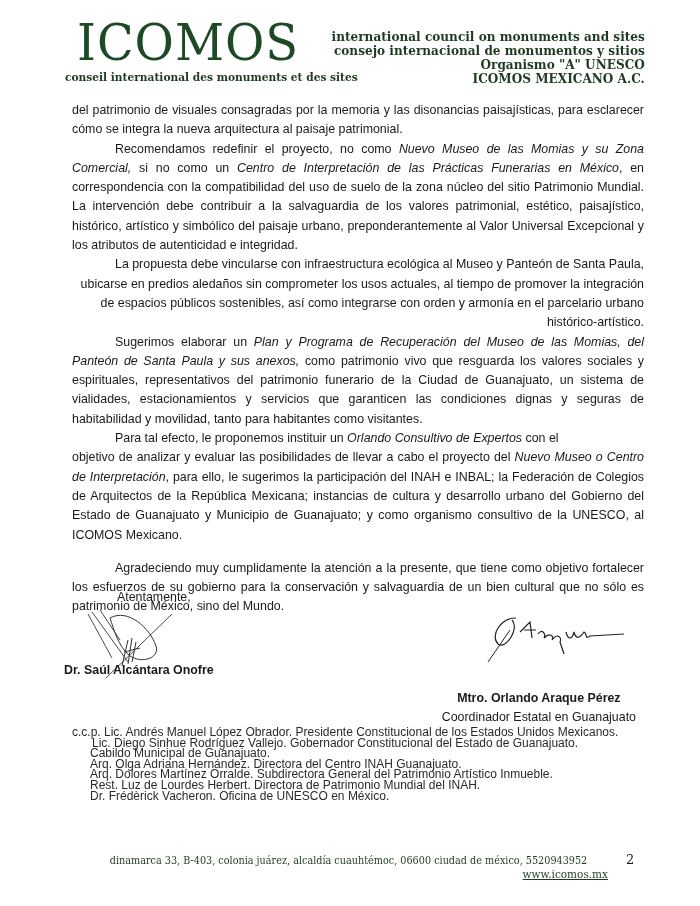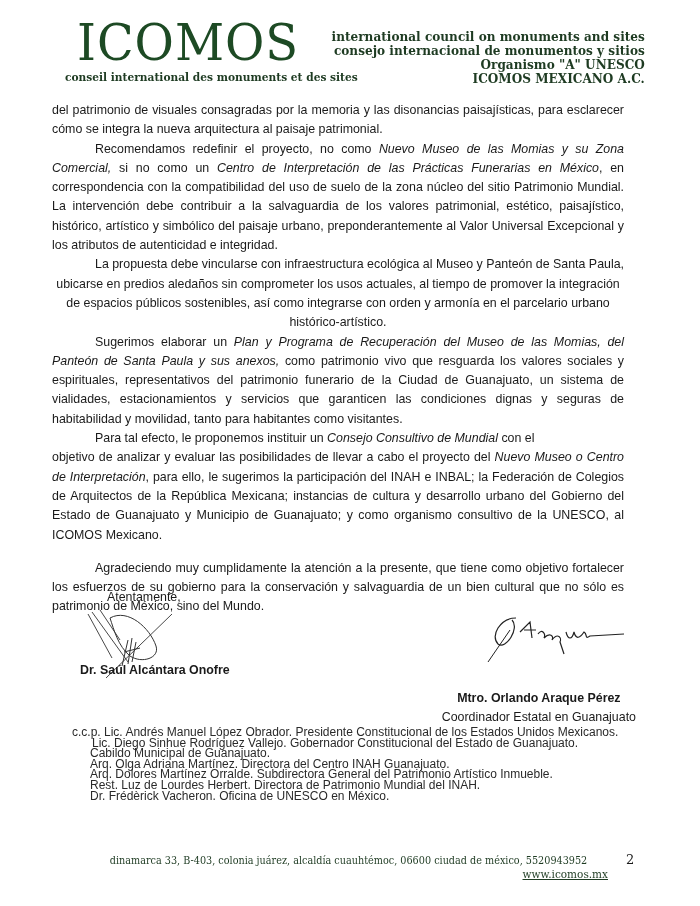--- a/index.html
+++ b/index.html
@@ -2,33 +2,33 @@
 <html><head>
 <meta charset="utf-8">
 <style>
   html, body { margin: 0; padding: 0; background: #ffffff; }
   body { width: 700px; height: 906px; position: relative; overflow: hidden; color: #1a1a1a; }
   .hdr-logo { position: absolute; left: 63px; top: 18px; }
   .logo-word { font-family: "DejaVu Serif", serif; font-size: 50px; line-height: 50px; color: #1d4a24; letter-spacing: 1px; font-weight: normal; transform: scaleX(0.96); transform-origin: left; display:block; margin-left:14px;}
   .logo-sub { font-family: "DejaVu Serif", serif; font-size: 11.2px; font-weight: bold; color: #1e3b22; margin-top: 2px; margin-left: 2px; white-space: nowrap; transform: scaleX(0.95); transform-origin:left;}
   .hdr-right { position: absolute; right: 55px; top: 30px; text-align: right; font-family: "DejaVu Serif", serif; font-weight: bold; font-size: 13px; line-height: 14px; color: #1e3b22; }
   .hdr-right div { white-space: nowrap; transform: scaleX(0.93); transform-origin: right; }
-  .body-text { position: absolute; left: 52px; top: 101px; width: 572px; font-family: "Liberation Sans", sans-serif; font-size: 12.4px; line-height: 19.3px; color: #1a1a1a; text-align: justify; }
+  .body-text { position: absolute; left: 72px; top: 101px; width: 572px; font-family: "Liberation Sans", sans-serif; font-size: 12.4px; line-height: 19.3px; color: #1a1a1a; text-align: justify; }
   .body-text p { margin: 0; }
   .indent { text-indent: 43px; }
   .left { text-align: left; }
   em { font-style: italic; }
   .sig-block { position: absolute; font-family: "Liberation Sans", sans-serif; font-size: 12.4px; line-height: 19px; }
-  .sig-left { left: 80px; top: 661px; }
+  .sig-left { left: 64px; top: 661px; }
   .sig-right { right: 64px; top: 661px; text-align: right; }
   .sig-name { font-weight: bold; }
   .sig-right .sig-title { text-align: right; }
   .sig-right .sig-name { text-align: center; margin-top: 28px; }
   .sig-img { position: absolute; }
-  .atte { position: absolute; left: 107px; top: 590px; font-family: "Liberation Sans", sans-serif; font-size: 12.4px; }
+  .atte { position: absolute; left: 117px; top: 590px; font-family: "Liberation Sans", sans-serif; font-size: 12.4px; }
   .ccp { position: absolute; left: 72px; top: 727px; font-family: Liberation Sans, sans-serif; font-size: 12px; line-height: 10.6px; color: #2a2a2a; }
   .ccp div { white-space: nowrap; }
   .ccp .cc-sub { padding-left: 18px; }
   .footer { position: absolute; left: 0; top: 853px; width: 608px; text-align: right; font-family: "DejaVu Serif", serif; font-size: 10.5px; line-height: 14px; color: #1e3b22; }
   .footer .addr { display:inline-block; transform: scaleX(0.92); white-space: nowrap; margin-left: -30px; }
   .footer .web { display:block; text-decoration: underline; margin-left: -30px; }
   .page-num { position: absolute; left: 626px; top: 852px; font-family: "DejaVu Serif", serif; font-size: 13px; color: #1a1a1a; }
 </style>
 </head>
 <body>
@@ -41,23 +41,23 @@
 <div class="hdr-right">
   <div>international council on monuments and sites</div>
   <div>consejo internacional de monumentos y sitios</div>
   <div>Organismo "A" UNESCO</div>
   <div>ICOMOS MEXICANO A.C.</div>
 </div>
 
 <div class="body-text">
   <p>del patrimonio de visuales consagradas por la memoria y las disonancias paisajísticas, para esclarecer cómo se integra la nueva arquitectura al paisaje patrimonial.</p>
   <p class="indent"><span>Recomendamos redefinir el proyecto, no como </span><em>Nuevo Museo de las Momias y su Zona Comercial,</em><span> si no como un </span><em>Centro de Interpretación de las Prácticas Funerarias en México</em><span>, en correspondencia con la compatibilidad del uso de suelo de la zona núcleo del sitio Patrimonio Mundial. La intervención debe contribuir a la salvaguardia de los valores patrimonial, estético, paisajístico, histórico, artístico y simbólico del paisaje urbano, preponderantemente al Valor Universal Excepcional y los atributos de autenticidad e integridad.</span></p>
-  <p class="indent" style="text-align:center;">La propuesta debe vincularse con infraestructura ecológica al Museo y Panteón de Santa Paula, ubicarse en predios aledaños sin comprometer los usos actuales, al tiempo de promover la integración de espacios públicos sostenibles, así como integrarse con orden y armonía en el parcelario urbano histórico-artístico.</p>
+  <p class="indent" style="text-align:right;">La propuesta debe vincularse con infraestructura ecológica al Museo y Panteón de Santa Paula, ubicarse en predios aledaños sin comprometer los usos actuales, al tiempo de promover la integración de espacios públicos sostenibles, así como integrarse con orden y armonía en el parcelario urbano histórico-artístico.</p>
   <p class="indent"><span>Sugerimos elaborar un </span><em>Plan y Programa de Recuperación del Museo de las Momias, del Panteón de Santa Paula y sus anexos,</em><span> como patrimonio vivo que resguarda los valores sociales y espirituales, representativos del patrimonio funerario de la Ciudad de Guanajuato, un sistema de vialidades, estacionamientos y servicios que garanticen las condiciones dignas y seguras de habitabilidad y movilidad, tanto para habitantes como visitantes.</span></p>
-  <p class="indent left"><span>Para tal efecto, le proponemos instituir un </span><em>Consejo Consultivo de Mundial</em><span> con el</span></p>
+  <p class="indent left"><span>Para tal efecto, le proponemos instituir un </span><em>Orlando Consultivo de Expertos</em><span> con el</span></p>
   <p><span>objetivo de analizar y evaluar las posibilidades de llevar a cabo el proyecto del </span><em>Nuevo Museo o Centro de Interpretación</em><span>, para ello, le sugerimos la participación del INAH e INBAL; la Federación de Colegios de Arquitectos de la República Mexicana; instancias de cultura y desarrollo urbano del Gobierno del Estado de Guanajuato y Municipio de Guanajuato; y como organismo consultivo de la UNESCO, al ICOMOS Mexicano.</span></p>
   <p class="indent" style="margin-top:14px;">Agradeciendo muy cumplidamente la atención a la presente, que tiene como objetivo fortalecer los esfuerzos de su gobierno para la conservación y salvaguardia de un bien cultural que no sólo es patrimonio de México, sino del Mundo.</p>
 </div>
 
 <div class="atte">Atentamente,</div>
 
 <svg class="sig-img" style="left:70px; top:600px;" width="120" height="80">
   <path d="M22 12 L58 62 M18 14 L42 58 M30 10 L50 40" stroke="#333" stroke-width="0.9" fill="none"></path>
   <path d="M40 18 C58 8 80 28 86 46 C90 58 72 64 60 56 C48 46 44 30 40 18 Z" stroke="#333" stroke-width="1" fill="none"></path>
   <path d="M58 40 L52 66 M62 38 L58 64 M66 42 L62 62 M54 52 L70 48" stroke="#333" stroke-width="1" fill="none"></path>
@@ -76,21 +76,21 @@
 
 <div class="sig-block sig-right">
   <div class="sig-name">Mtro. Orlando Araque Pérez</div>
   <div class="sig-title">Coordinador Estatal en Guanajuato</div>
 </div>
 
 <div class="ccp">
   <div><span>c.c.p.</span> <span>Lic. Andrés Manuel López Obrador. Presidente Constitucional de los Estados Unidos Mexicanos.</span></div>
   <div class="cc-sub" style="padding-left:20px;">Lic. Diego Sinhue Rodríguez Vallejo. Gobernador Constitucional del Estado de Guanajuato.</div>
   <div class="cc-sub">Cabildo Municipal de Guanajuato.</div>
-  <div class="cc-sub">Arq. Olga Adriana Martínez. Directora del Centro INAH Guanajuato.</div>
+  <div class="cc-sub">Arq. Olga Adriana Hernández. Directora del Centro INAH Guanajuato.</div>
   <div class="cc-sub">Arq. Dolores Martínez Orralde. Subdirectora General del Patrimonio Artístico Inmueble.</div>
   <div class="cc-sub">Rest. Luz de Lourdes Herbert. Directora de Patrimonio Mundial del INAH.</div>
   <div class="cc-sub">Dr. Frédèrick Vacheron. Oficina de UNESCO en México.</div>
 </div>
 
 <div class="footer">
   <span class="addr">dinamarca 33, B-403, colonia juárez, alcaldía cuauhtémoc, 06600 ciudad de méxico, 5520943952</span>
   <a class="web" style="color:#1e3b22;">www.icomos.mx</a>
 </div>
 <div class="page-num">2</div>

